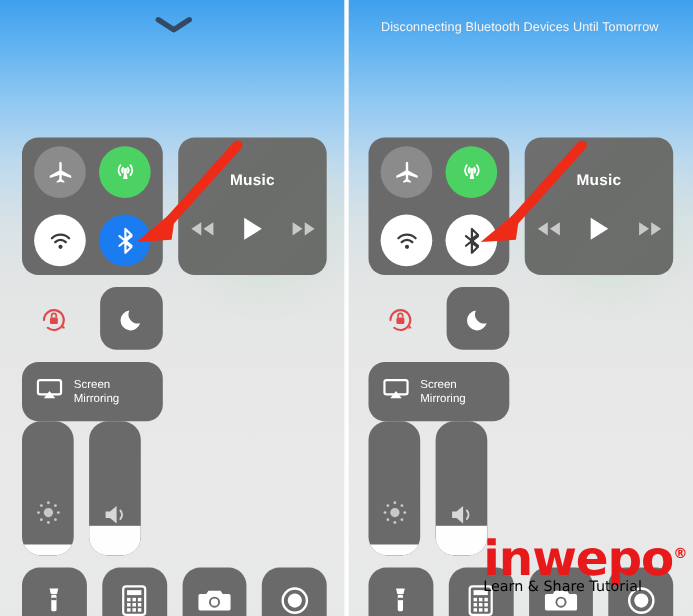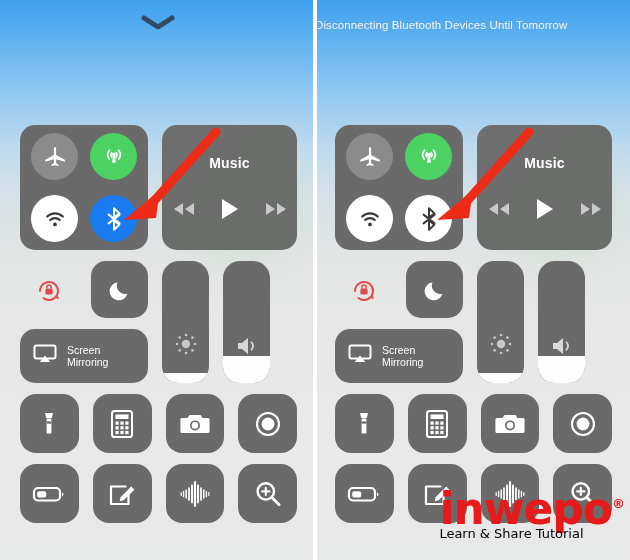--- a/index.html
+++ b/index.html
@@ -39,21 +39,21 @@
   }
 
   .chevron{
     position:absolute;left:0;right:0;top:14px;margin:auto;
     width:36px;height:18px;
   }
   .chevron svg{display:block;}
 
   .banner{
     position:absolute;left:0;right:0;top:19px;
-    text-align:left;
+    text-align:center;
     font-size:11.5px;
     color:#f2f6fb;
     letter-spacing:0.1px;
     text-shadow:0 0 2px rgba(120,160,200,0.55);
     white-space:nowrap;
   }
 
   
   .cc{position:absolute;left:20px;top:125px;width:277px;}
   .row{display:flex;}
@@ -91,21 +91,21 @@
   .music-title{
     color:#ffffff;font-size:14px;font-weight:bold;
     letter-spacing:0.2px;
   }
   .music-ctrls{
     display:flex;align-items:center;justify-content:center;
     width:100%;gap:24px;
   }
 
   
-  .mid{display:flex;margin-top:11px;}
+  .mid{display:flex;margin-top:11px;flex-direction:column;}
   .mid-left{width:128px;margin-right:14px;}
   .mid-left .r1{display:flex;}
   .sq{
     width:57px;height:57px;border-radius:15px;
     display:flex;align-items:center;justify-content:center;
   }
   .sq.first{margin-right:14px;}
   .mirror{
     width:128px;height:54px;border-radius:15px;margin-top:11px;
     display:flex;align-items:center;

